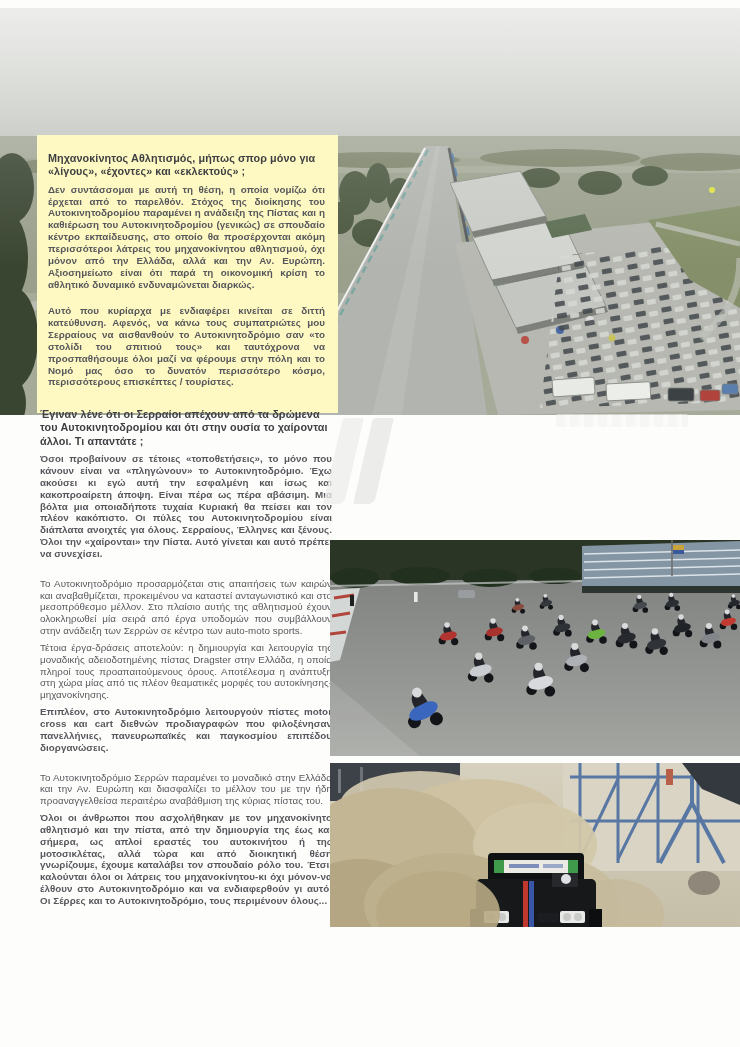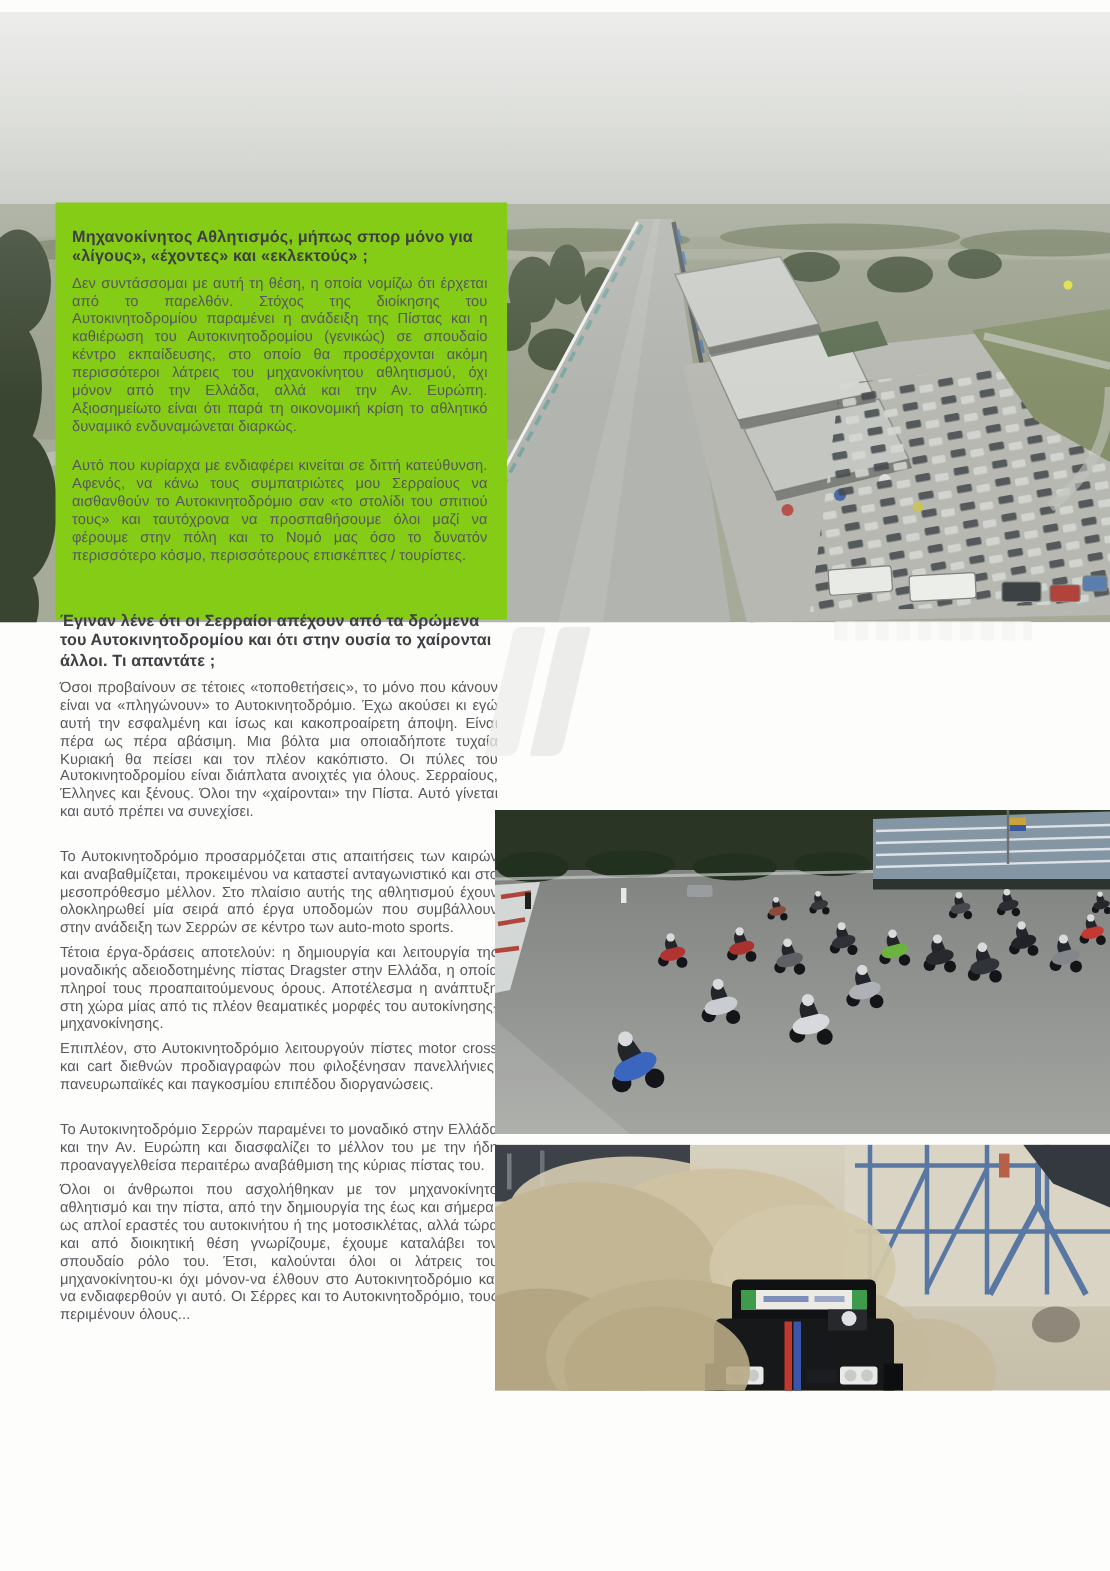--- a/index.html
+++ b/index.html
@@ -10,35 +10,35 @@
   }
   
   .photo{position:absolute;overflow:hidden;}
   .photo svg{display:block;}
   .photo-top{left:0;top:8px;width:740px;height:407px;}
   .photo-moto{left:330px;top:540px;width:410px;height:216px;}
   .photo-rally{left:330px;top:763px;width:410px;height:164px;}
   
   .qa-box{
     position:absolute;left:37px;top:135px;width:301px;min-height:278px;
-    background:#84cc16;box-sizing:border-box;
+    background:#fef9c3;box-sizing:border-box;
     padding:17px 13px 10px 11px;
   }
   
   .left-col{position:absolute;left:40px;top:408px;width:292px;}
   .qa{margin:0 0 13px 0;}
   .qa h3{
     margin:0 0 5px 0;font-size:10.8px;line-height:1.24;color:#3e3f42;
     font-weight:bold;letter-spacing:.1px;
   }
   .qa p{
     margin:0 0 5px 0;font-size:9.8px;line-height:1.21;color:#57585c;
     text-align:justify;letter-spacing:.05px;
   }
-  .qa p:last-child{margin-bottom:0;}
+  .qa p:last-child{margin-bottom:0;font-weight:bold;}
   
   .pullquote{
     position:absolute;left:336px;top:447px;width:388px;margin:0;
   }
   .pullquote blockquote{
     margin:0;font-size:12.8px;line-height:1.55;color:#737476;
     text-align:center;letter-spacing:.1px;
   }
   .qmark{
     position:absolute;left:333px;top:418px;width:74px;height:88px;

